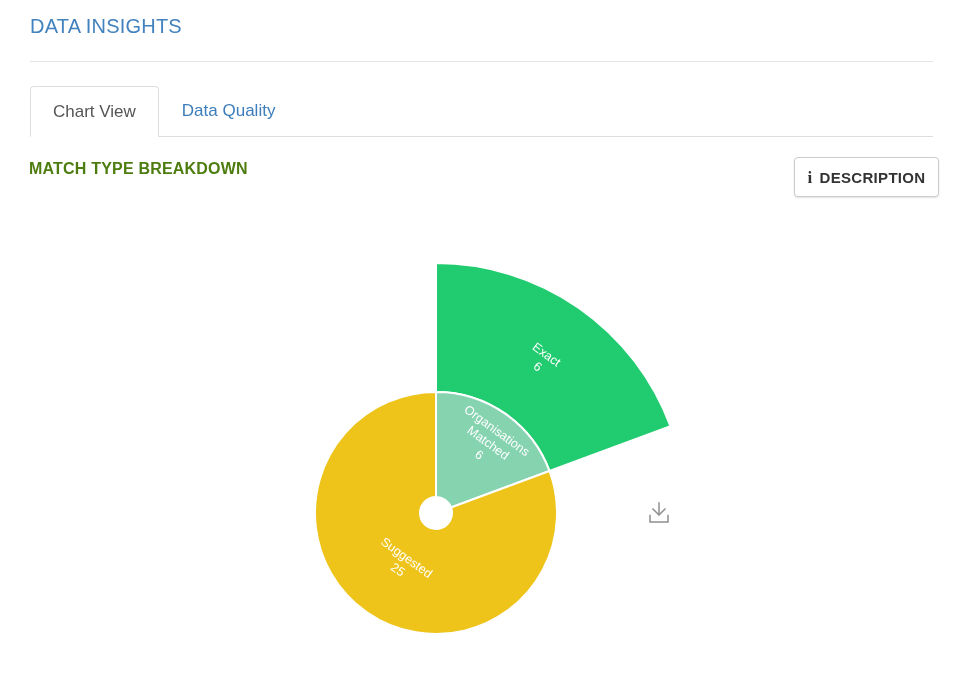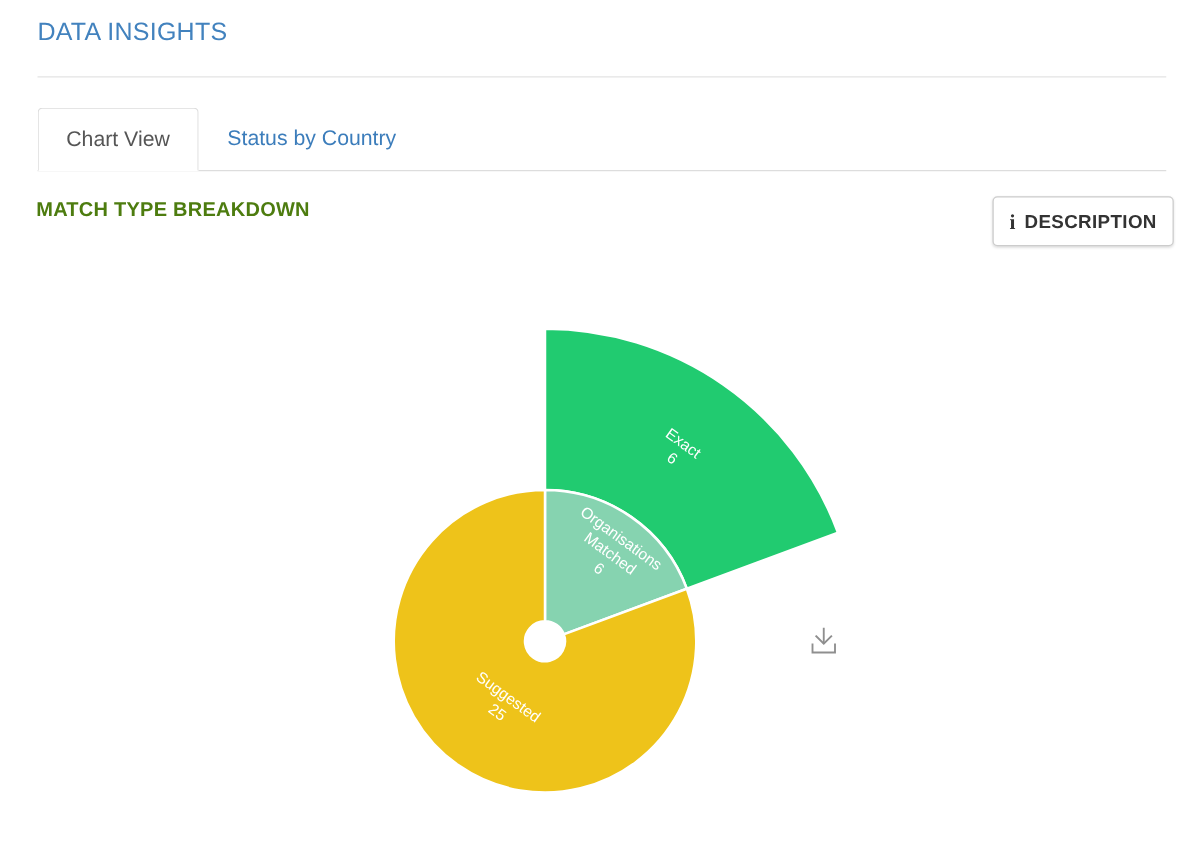--- a/index.html
+++ b/index.html
@@ -41,21 +41,21 @@
                    cursor:pointer; }
 </style>
 </head>
 <body>
 
 <div class="page-title">DATA INSIGHTS</div>
 <div class="top-divider"></div>
 
 <div class="tab-bar">
   <div class="tab active">Chart View</div>
-  <div class="tab">Status by Country</div>
+  <div class="tab">Data Quality</div>
 </div>
 
 <div class="section-title">MATCH TYPE BREAKDOWN</div>
 
 <button class="desc-btn">
   <span class="info-i">i</span>
   <span>DESCRIPTION</span>
 </button>
 
 <svg id="sunburst-svg" width="963" height="693" viewBox="0 0 963 693">

